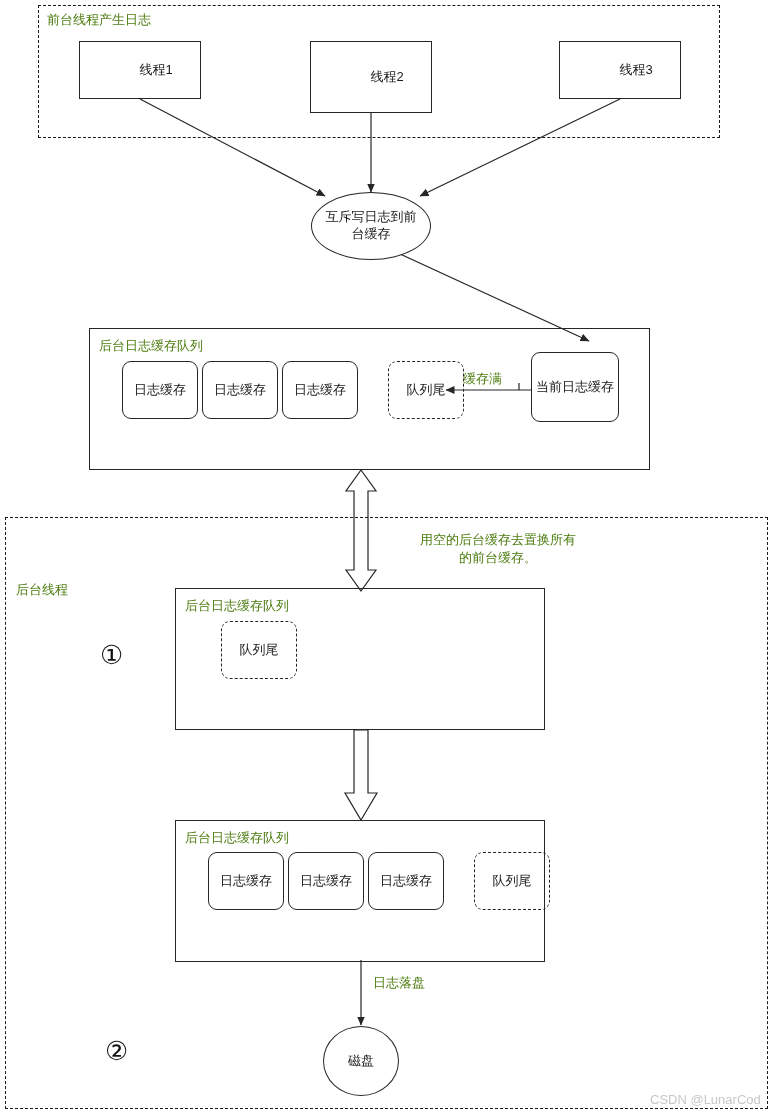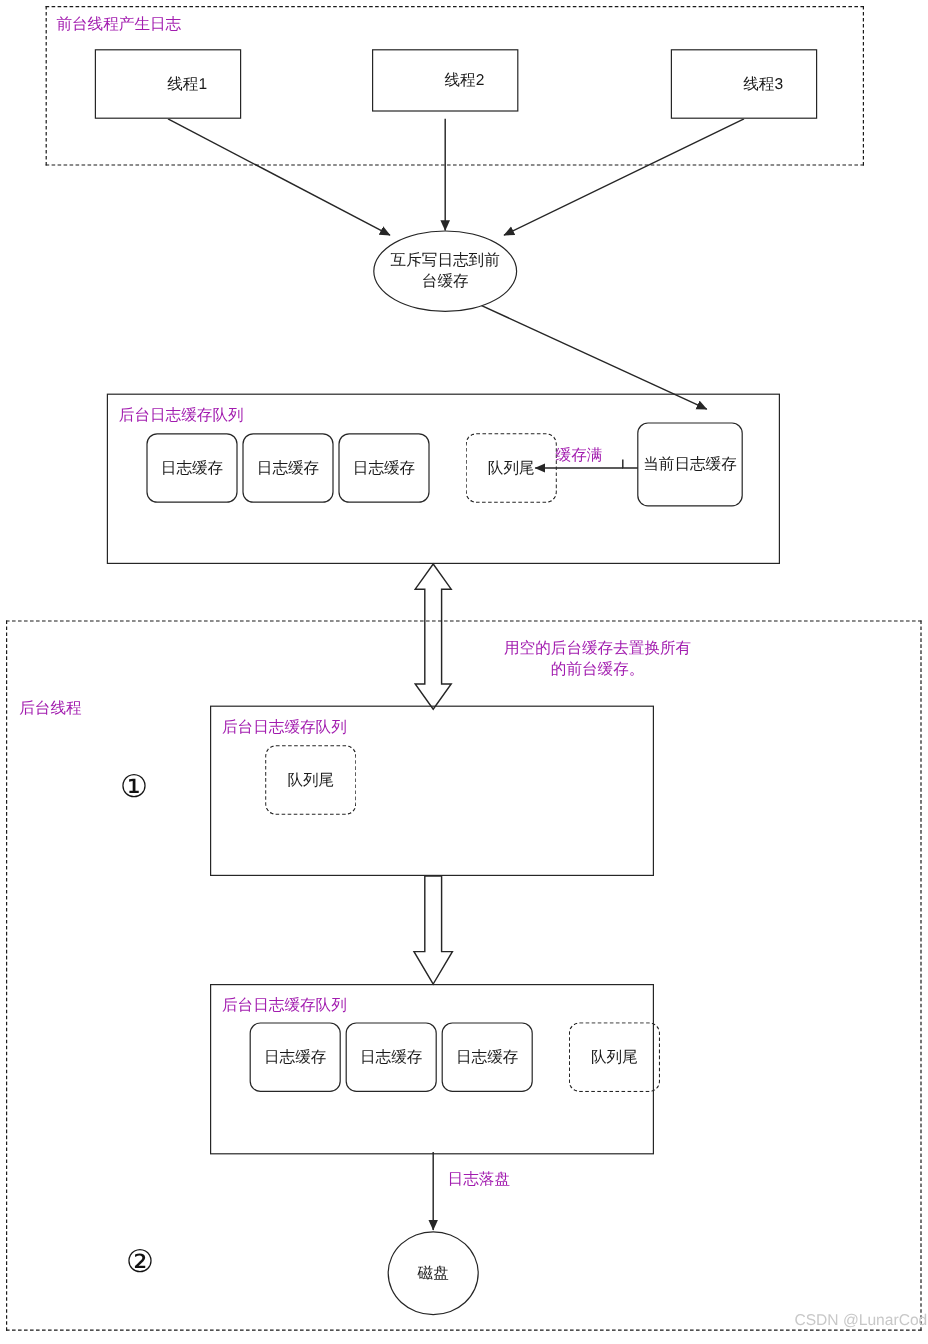--- a/index.html
+++ b/index.html
@@ -56,21 +56,21 @@
     background: transparent;
   }
   .group-solid {
     position: absolute;
     box-sizing: border-box;
     border: 1.3px solid #262626;
     background: transparent;
   }
   .label {
     position: absolute;
-    color: #a21caf;
+    color: #4d7c0f;
     white-space: pre;
     line-height: 1.35;
   }
   .group-title {
     font-size: 13px;
   }
   .edge-label {
     font-size: 13px;
   }
   .note {
@@ -131,21 +131,21 @@
 
     <path d="M361,820 L377,793 L368,793 L368,730 L354,730 L354,793 L345,793 Z" fill="#ffffff" stroke="#262626" stroke-width="1.2"></path>
 
     <line x1="361" y1="960" x2="361" y2="1025" stroke="#262626" stroke-width="1.2" marker-end="url(#arrowThin)"></line>
   </svg>
 
   <div class="group-dashed" style="left:38px; top:5px; width:682px; height:133px;"></div>
   <div class="label group-title" style="left:47px; top:11px;">前台线程产生日志</div>
 
   <div class="node rect-solid fs13" style="left:79px; top:41px; width:122px; height:58px;">线程1</div>
-  <div class="node rect-solid fs13" style="left:310px; top:41px; width:122px; height:52px;">线程2</div>
+  <div class="node rect-solid fs13" style="left:310px; top:41px; width:122px; height:72px;">线程2</div>
   <div class="node rect-solid fs13" style="left:559px; top:41px; width:122px; height:58px;">线程3</div>
 
   <div class="ellipse fs13" style="left:311px; top:192px; width:120px; height:68px; padding:0 8px;">
     <span>互斥写日志到前台缓存</span>
   </div>
 
   <div class="group-solid" style="left:89px; top:328px; width:561px; height:142px;"></div>
   <div class="label group-title" style="left:99px; top:337px;">后台日志缓存队列</div>
 
   <div class="node rect-round fs13" style="left:122px; top:361px; width:76px; height:58px;">日志缓存</div>
@@ -177,15 +177,15 @@
   <div class="node rect-round fs13" style="left:288px; top:852px; width:76px; height:58px;">日志缓存</div>
   <div class="node rect-round fs13" style="left:368px; top:852px; width:76px; height:58px;">日志缓存</div>
   <div class="node rect-round-dashed fs13" style="left:450px; top:852px; width:76px; height:58px;">队列尾</div>
 
   <div class="label edge-label" style="left:373px; top:974px;">日志落盘</div>
 
   <div class="ellipse fs13" style="left:323px; top:1026px; width:76px; height:70px;">
     <span>磁盘</span>
   </div>
 
-  <div class="watermark" style="left:650px; top:1092px;margin-left:12px;">CSDN @LunarCod</div>
+  <div class="watermark" style="left:650px; top:1092px;">CSDN @LunarCod</div>
 
 </div>
 
 </body></html>

